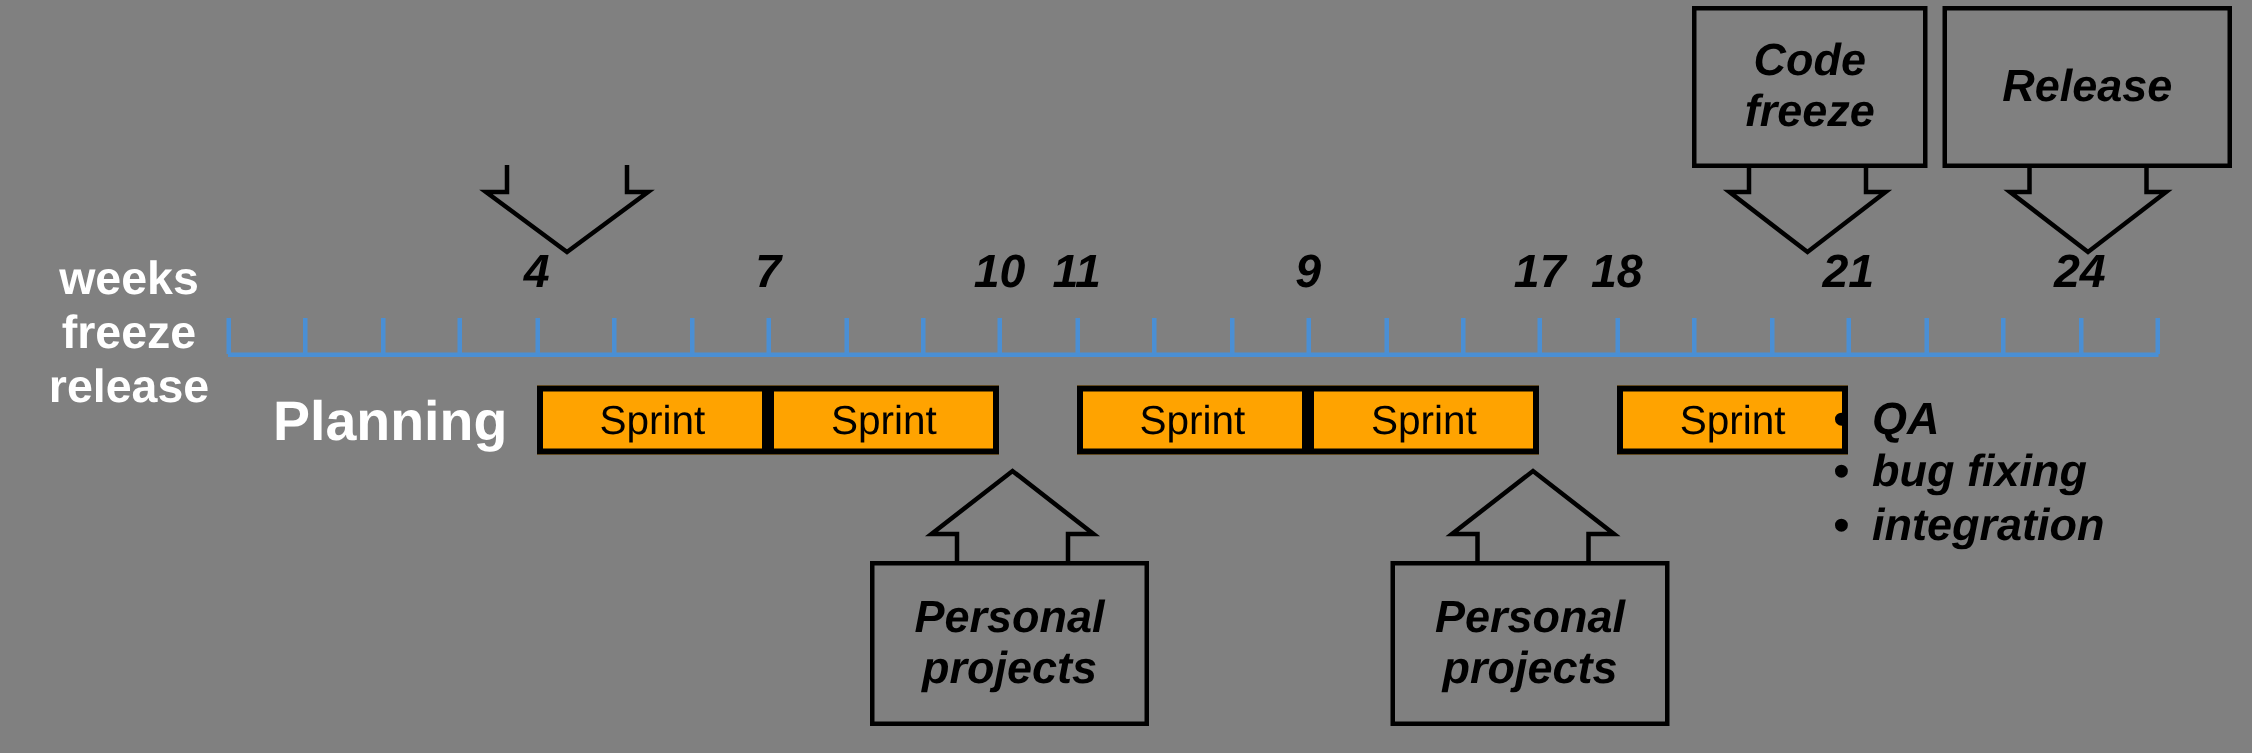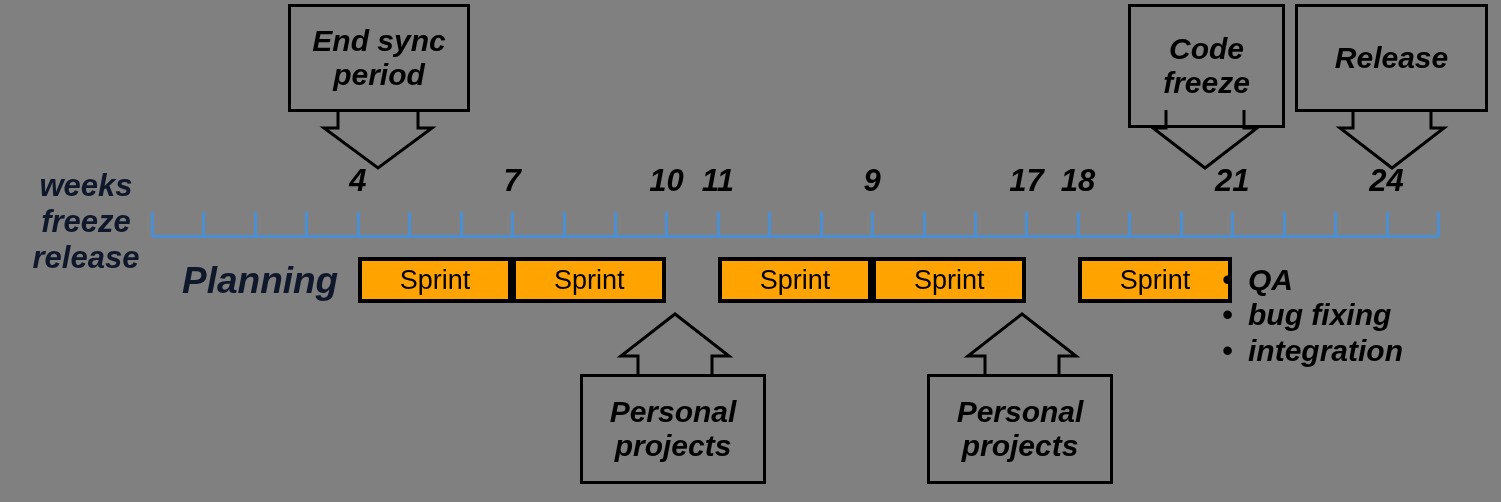--- a/index.html
+++ b/index.html
@@ -70,23 +70,22 @@
     justify-content: center;
     font-size: 27px;
     color: #000;
     font-style: normal;
     font-weight: normal;
   }
 
   
   .free-text {
     position: absolute;
-    font-style: italic;
-    font-weight: bold;
-    color: #0f172a;
+    font-weight: bold;
+    color: #ffffff;
     line-height: 1.16;
     white-space: nowrap;
   }
   .free-text .line { display: block; }
 
   
   .bullet-list {
     position: absolute;
     font-style: italic;
     font-weight: bold;
@@ -114,29 +113,25 @@
     stroke-width: 3;
     stroke-linejoin: miter;
     stroke-linecap: butt;
   }
 </style>
 </head>
 <body>
 
 <div id="diagram">
 
-  <div class="callout-box" style="left:288px; top:4px; width:182px; height:108px; font-size:30px;">
-    <span class="line">End sync</span>
-    <span class="line">period</span>
-  </div>
   <svg class="arrow-svg" style="left:330px; top:110px; width:100px; height:62px;" viewBox="0 0 100 62">
     <path d="M 8 0 L 8 18 L -6 18 L 48 58 L 102 18 L 88 18 L 88 0"></path>
   </svg>
 
-  <div class="callout-box" style="left:1128px; top:4px; width:157px; height:124px; font-size:30px;">
+  <div class="callout-box" style="left:1128px; top:4px; width:157px; height:108px; font-size:30px;">
     <span class="line">Code</span>
     <span class="line">freeze</span>
   </div>
   <svg class="arrow-svg" style="left:1158px; top:110px; width:96px; height:62px;" viewBox="0 0 96 62">
     <path d="M 8 0 L 8 18 L -5 18 L 47 58 L 99 18 L 86 18 L 86 0"></path>
   </svg>
 
   <div class="callout-box" style="left:1295px; top:4px; width:193px; height:108px; font-size:30px;">
     <span class="line">Release</span>
   </div>

